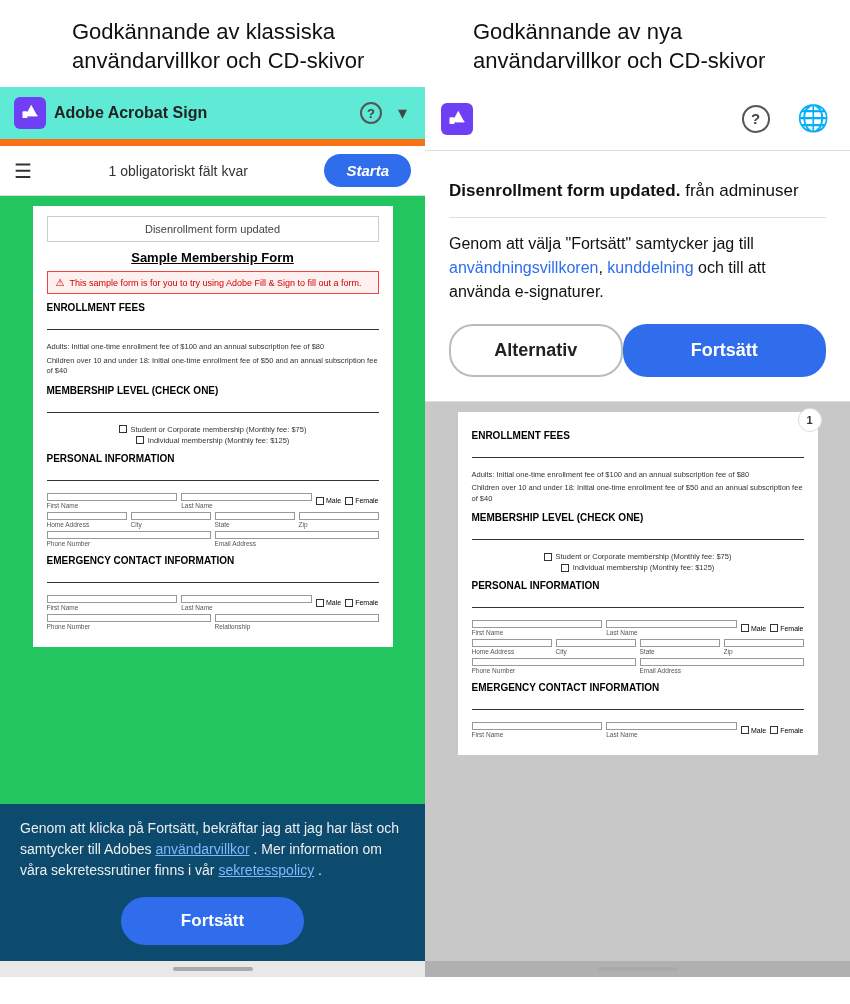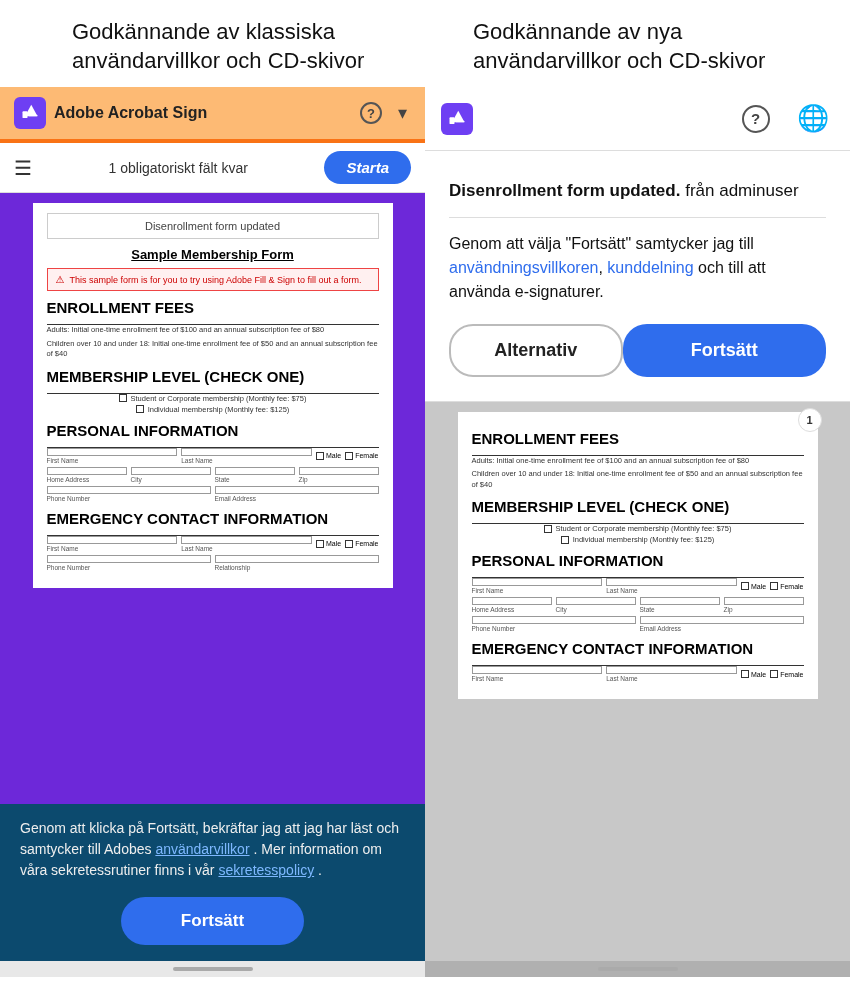--- a/index.html
+++ b/index.html
@@ -46,26 +46,26 @@
       width: 425px;
       height: 890px;
       background: #e8e8e8;
       display: flex;
       flex-direction: column;
       overflow: hidden;
       position: relative;
     }
 
     .left-header {
-      background: #fdba74;
+      background: #5eead4;
       display: flex;
       align-items: center;
       justify-content: space-between;
       padding: 10px 14px;
-      border-bottom: 4px solid #f97316;
+      border-bottom: 7px solid #f97316;
     }
 
     .left-header-logo {
       display: flex;
       align-items: center;
       gap: 8px;
     }
 
     .adobe-icon {
       width: 32px;
@@ -136,21 +136,21 @@
       padding: 8px 22px;
       font-size: 15px;
       font-weight: 600;
       cursor: pointer;
       font-style: italic;
     }
 
     .left-content {
       flex: 1;
       overflow: hidden;
-      background: #6d28d9;
+      background: #22c55e;
       position: relative;
     }
 
     .form-container {
       background: #fff;
       margin: 10px auto;
       width: 360px;
       padding: 10px 14px 14px 14px;
       position: relative;
     }
@@ -178,26 +178,26 @@
       padding: 5px 8px;
       font-size: 9px;
       color: #c00;
       display: flex;
       align-items: center;
       gap: 5px;
       margin-bottom: 8px;
     }
 
     .form-section-title {
-      font-size: 15px;
+      font-size: 10px;
       font-weight: 700;
       text-transform: uppercase;
       border-bottom: 1px solid #333;
-      padding-bottom: 8px;
-      margin-bottom: 0;
+      padding-bottom: 16px;
+      margin-bottom: 12px;
       margin-top: 8px;
     }
 
     .form-text-small {
       font-size: 7.5px;
       color: #333;
       line-height: 1.4;
       margin-bottom: 3px;
     }
 

